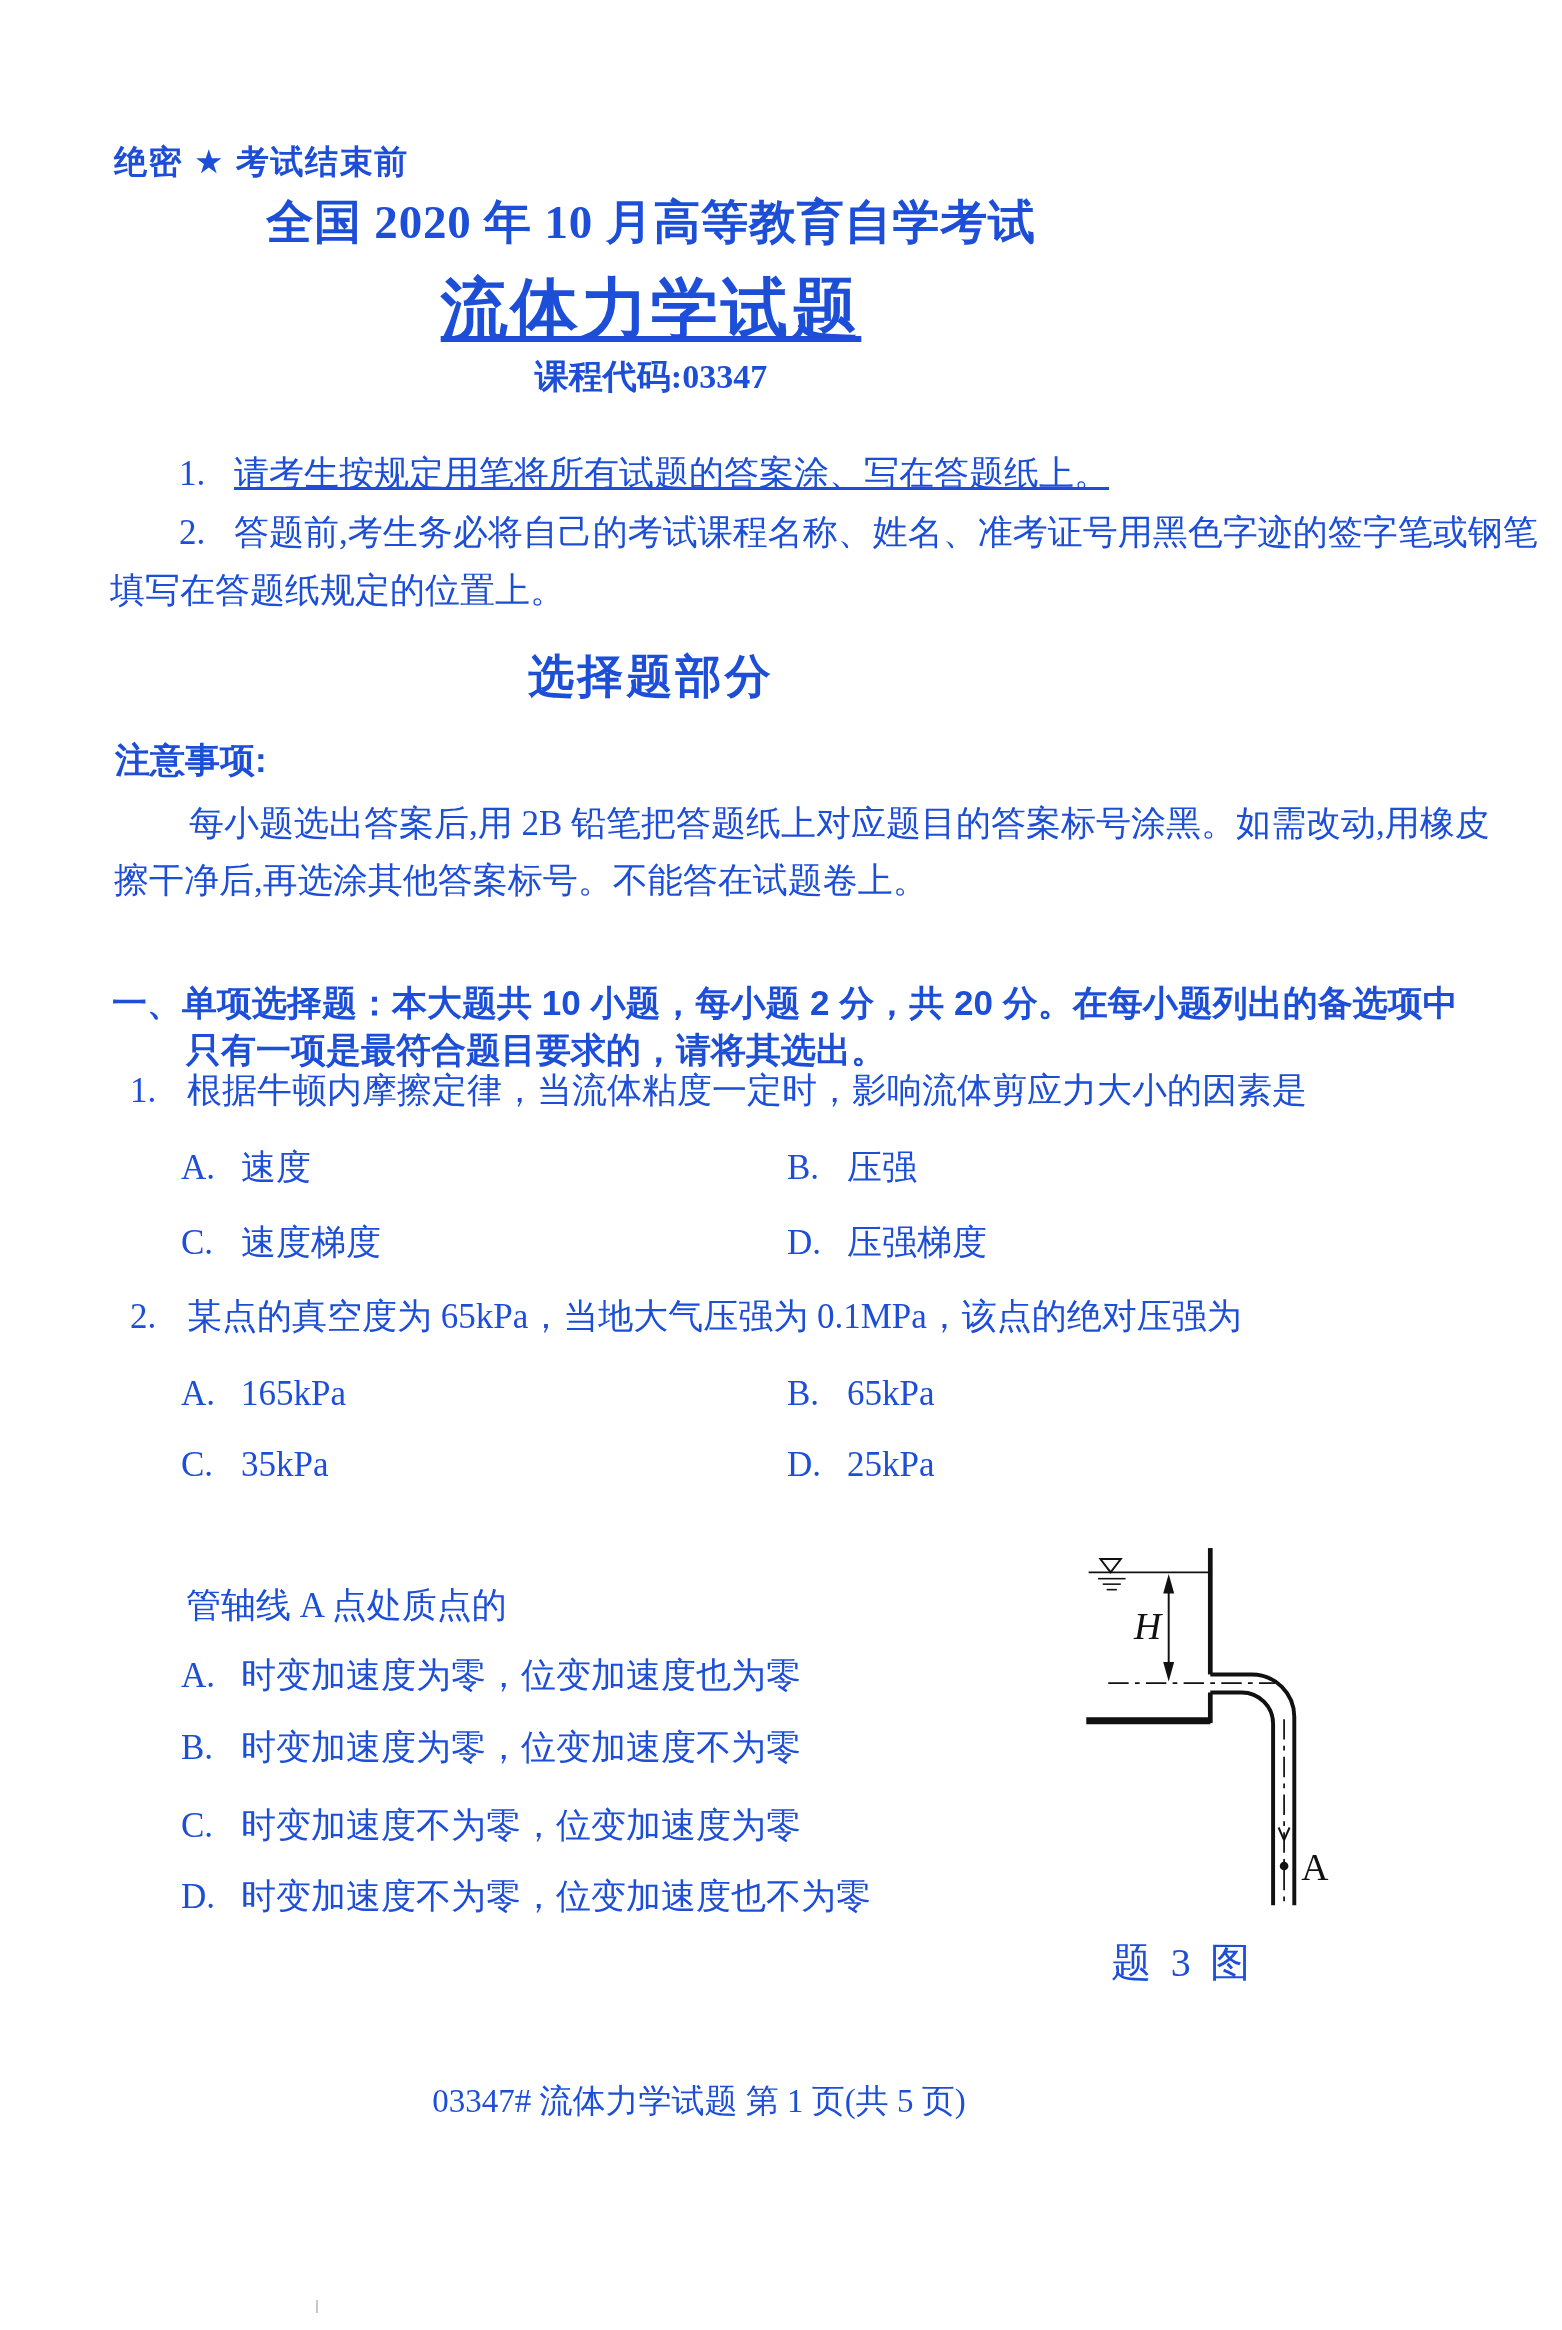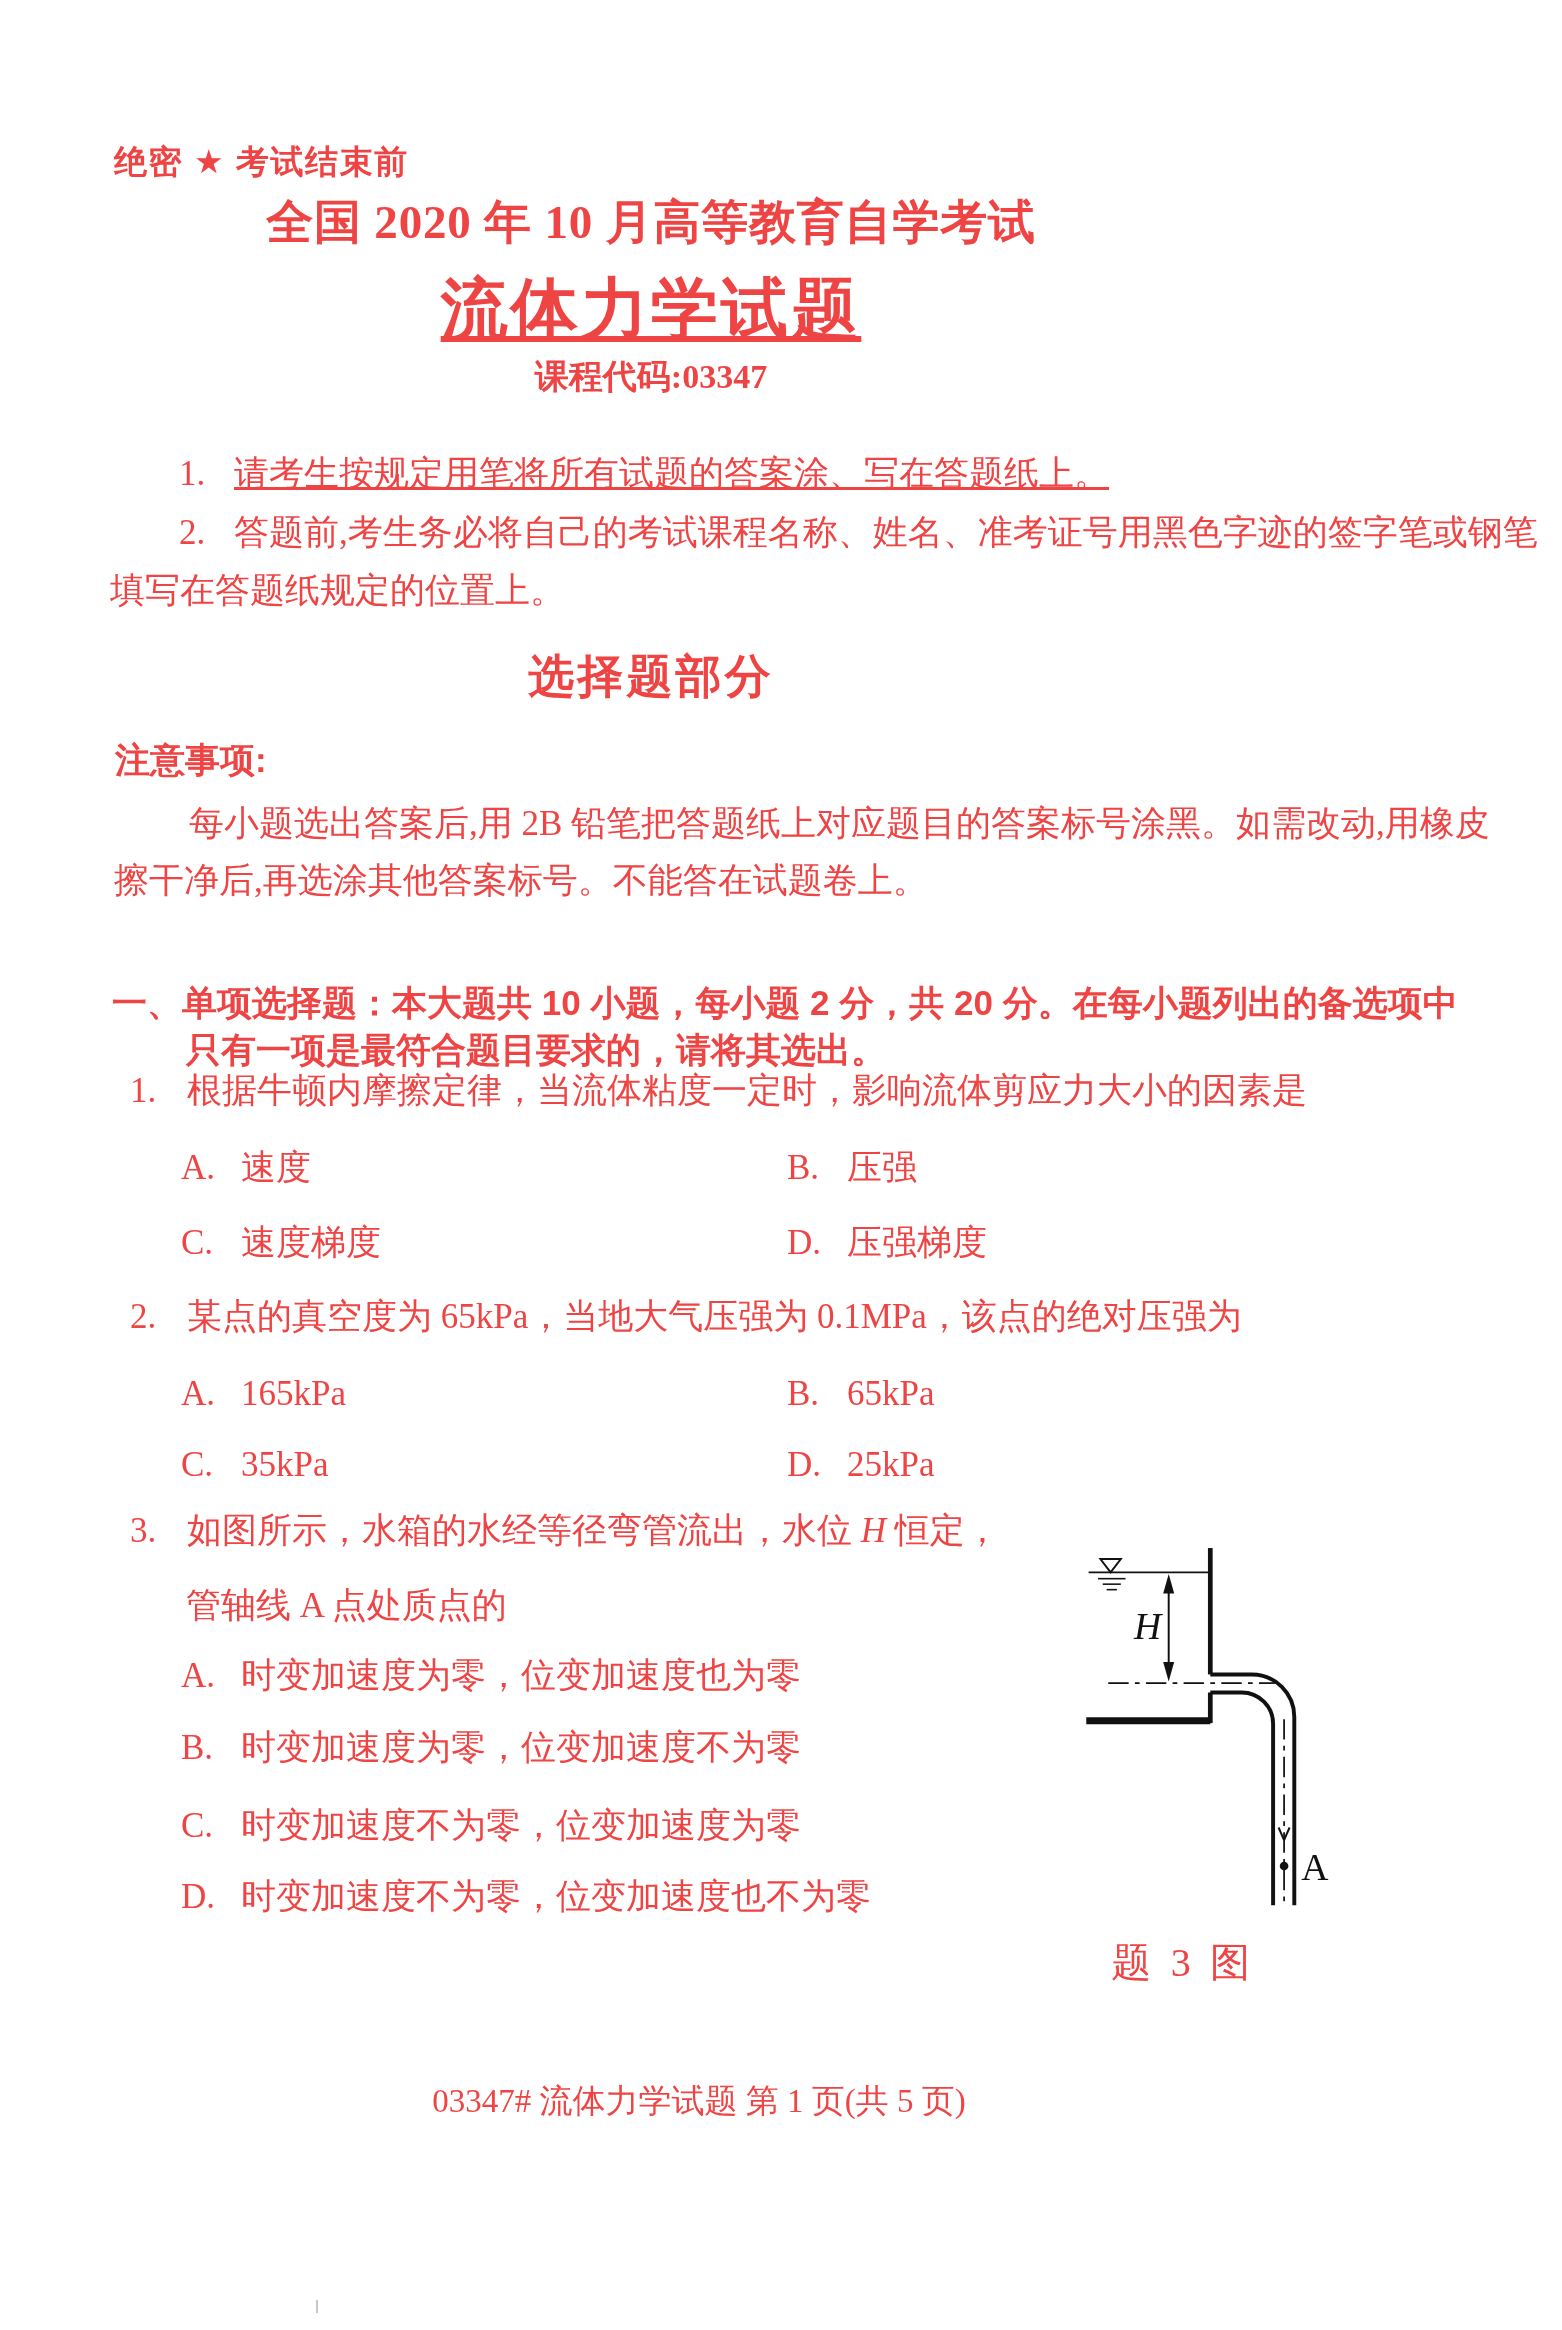--- a/index.html
+++ b/index.html
@@ -1,20 +1,20 @@
 <!DOCTYPE html>
 <html style="font-size:12.6px"><head>
 <meta charset="utf-8">
 <style>
   html,body{margin:0;padding:0;background:#ffffff;}
   .page{
     position:relative;
     width:1563px;height:2330px;
     background:#ffffff;
-    color:#ef4444;
+    color:#1d4ed8;
     overflow:hidden;
   }
   .song{font-family:"Liberation Serif","DejaVu Serif",serif;}
   .hei{font-family:"Liberation Sans","DejaVu Sans",sans-serif;font-weight:700;}
   .line{position:absolute;white-space:nowrap;line-height:1.18;}
   .center{left:0;width:1302px;text-align:center;}
   .t-class{font-size:33px;letter-spacing:1.6px;}
   .t-session{font-size:47px;font-weight:700;letter-spacing:0.8px;}
   .t-subject{font-size:67px;font-weight:900;letter-spacing:3.1px;}
   .t-course{font-size:34px;font-weight:700;}
@@ -86,23 +86,20 @@
   <div class="line song t-body" style="left:787px;top:1373px;">
     <span class="optlab">B.</span><span>65kPa</span>
   </div>
   <div class="line song t-body" style="left:181px;top:1444px;">
     <span class="optlab">C.</span><span>35kPa</span>
   </div>
   <div class="line song t-body" style="left:787px;top:1444px;">
     <span class="optlab">D.</span><span>25kPa</span>
   </div>
 
-  <div class="line song t-body" style="left:130px;top:1510px;">
-    <span class="qnum">3.</span><span>如图所示，水箱的水经等径弯管流出，水位 </span><span class="var">H</span><span> 恒定，</span>
-  </div>
   <div class="line song t-body" style="left:186px;top:1585px;">管轴线 A 点处质点的</div>
   <div class="line song t-body" style="left:181px;top:1655px;">
     <span class="optlab">A.</span><span>时变加速度为零，位变加速度也为零</span>
   </div>
   <div class="line song t-body" style="left:181px;top:1727px;">
     <span class="optlab">B.</span><span>时变加速度为零，位变加速度不为零</span>
   </div>
   <div class="line song t-body" style="left:181px;top:1805px;">
     <span class="optlab">C.</span><span>时变加速度不为零，位变加速度为零</span>
   </div>

